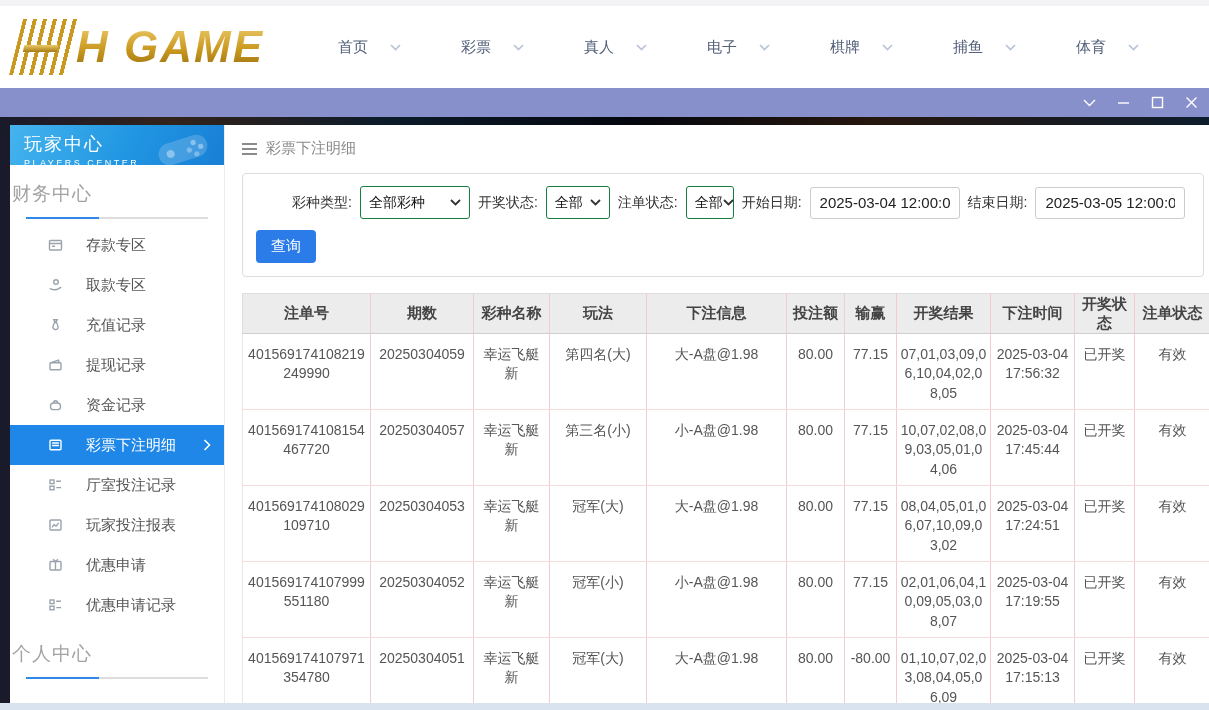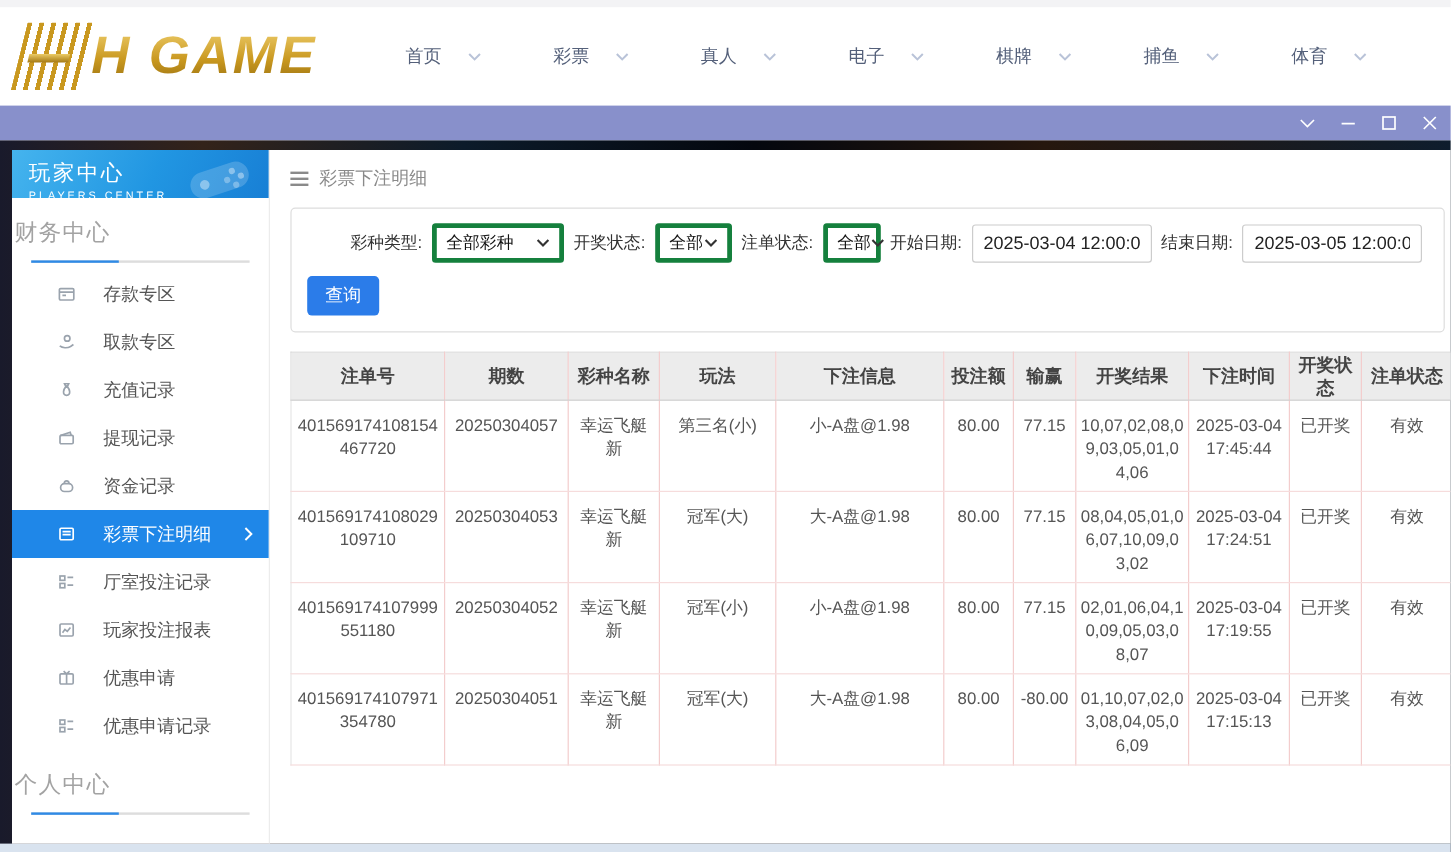--- a/index.html
+++ b/index.html
@@ -83,21 +83,21 @@
   .chev { display:none; }
 
   
   .main { position:absolute; left:216px; right:0; top:0; bottom:0; padding:0 5px 0 16px; overflow:hidden; }
   .page-head { display:flex; align-items:center; gap:9px; margin-top:14px; color:#8a8a8a; font-size:15px; }
   .hamb i { display:block; width:15px; height:2px; background:#8a8a8a; margin:3px 0; }
 
   .filter-panel { margin-top:15px; border:1px solid #ddd; border-radius:4px; padding:12px 13px 13px; }
   .filter-row { display:flex; align-items:center; gap:8px; font-size:14px; color:#333; white-space:nowrap;margin-left:36px; }
   .fake-select {
-    height:33px; border:4px solid #15803d; border-radius:3px; background:#fff;
+    height:33px; border:1px solid #15803d; border-radius:3px; background:#fff;
     display:flex; align-items:center; justify-content:space-between;
     padding:0 8px; font-size:14px; color:#111; cursor:pointer;
   }
   .sel-lg { width:110px; } .sel-md { width:64px; } .sel-sm { width:48px; }
   .date-input {
     height:32px; width:150px; border:1px solid #ccc; border-radius:3px;
     padding:0 9px; font-size:15px; color:#222; font-family:"Liberation Sans","DejaVu Sans",sans-serif;
   }
   .query-btn {
     margin-top:11px; height:33px; padding:0 15px; background:#2b7ce9; color:#fff;
@@ -408,20 +408,33 @@
             <th>投注额</th>
             <th>输赢</th>
             <th>开奖结果</th>
             <th>下注时间</th>
             <th>开奖状态</th>
             <th>注单状态</th>
           </tr>
         </thead>
       <tbody>
           <tr>
+            <td>401569174108219249990</td>
+            <td>20250304059</td>
+            <td>幸运飞艇新</td>
+            <td>第四名(大)</td>
+            <td>大-A盘@1.98</td>
+            <td>80.00</td>
+            <td>77.15</td>
+            <td>07,01,03,09,06,10,04,02,08,05</td>
+            <td>2025-03-04 17:56:32</td>
+            <td>已开奖</td>
+            <td>有效</td>
+          </tr>
+          <tr>
             <td>401569174108154467720</td>
             <td>20250304057</td>
             <td>幸运飞艇新</td>
             <td>第三名(小)</td>
             <td>小-A盘@1.98</td>
             <td>80.00</td>
             <td>77.15</td>
             <td>10,07,02,08,09,03,05,01,04,06</td>
             <td>2025-03-04 17:45:44</td>
             <td>已开奖</td>

